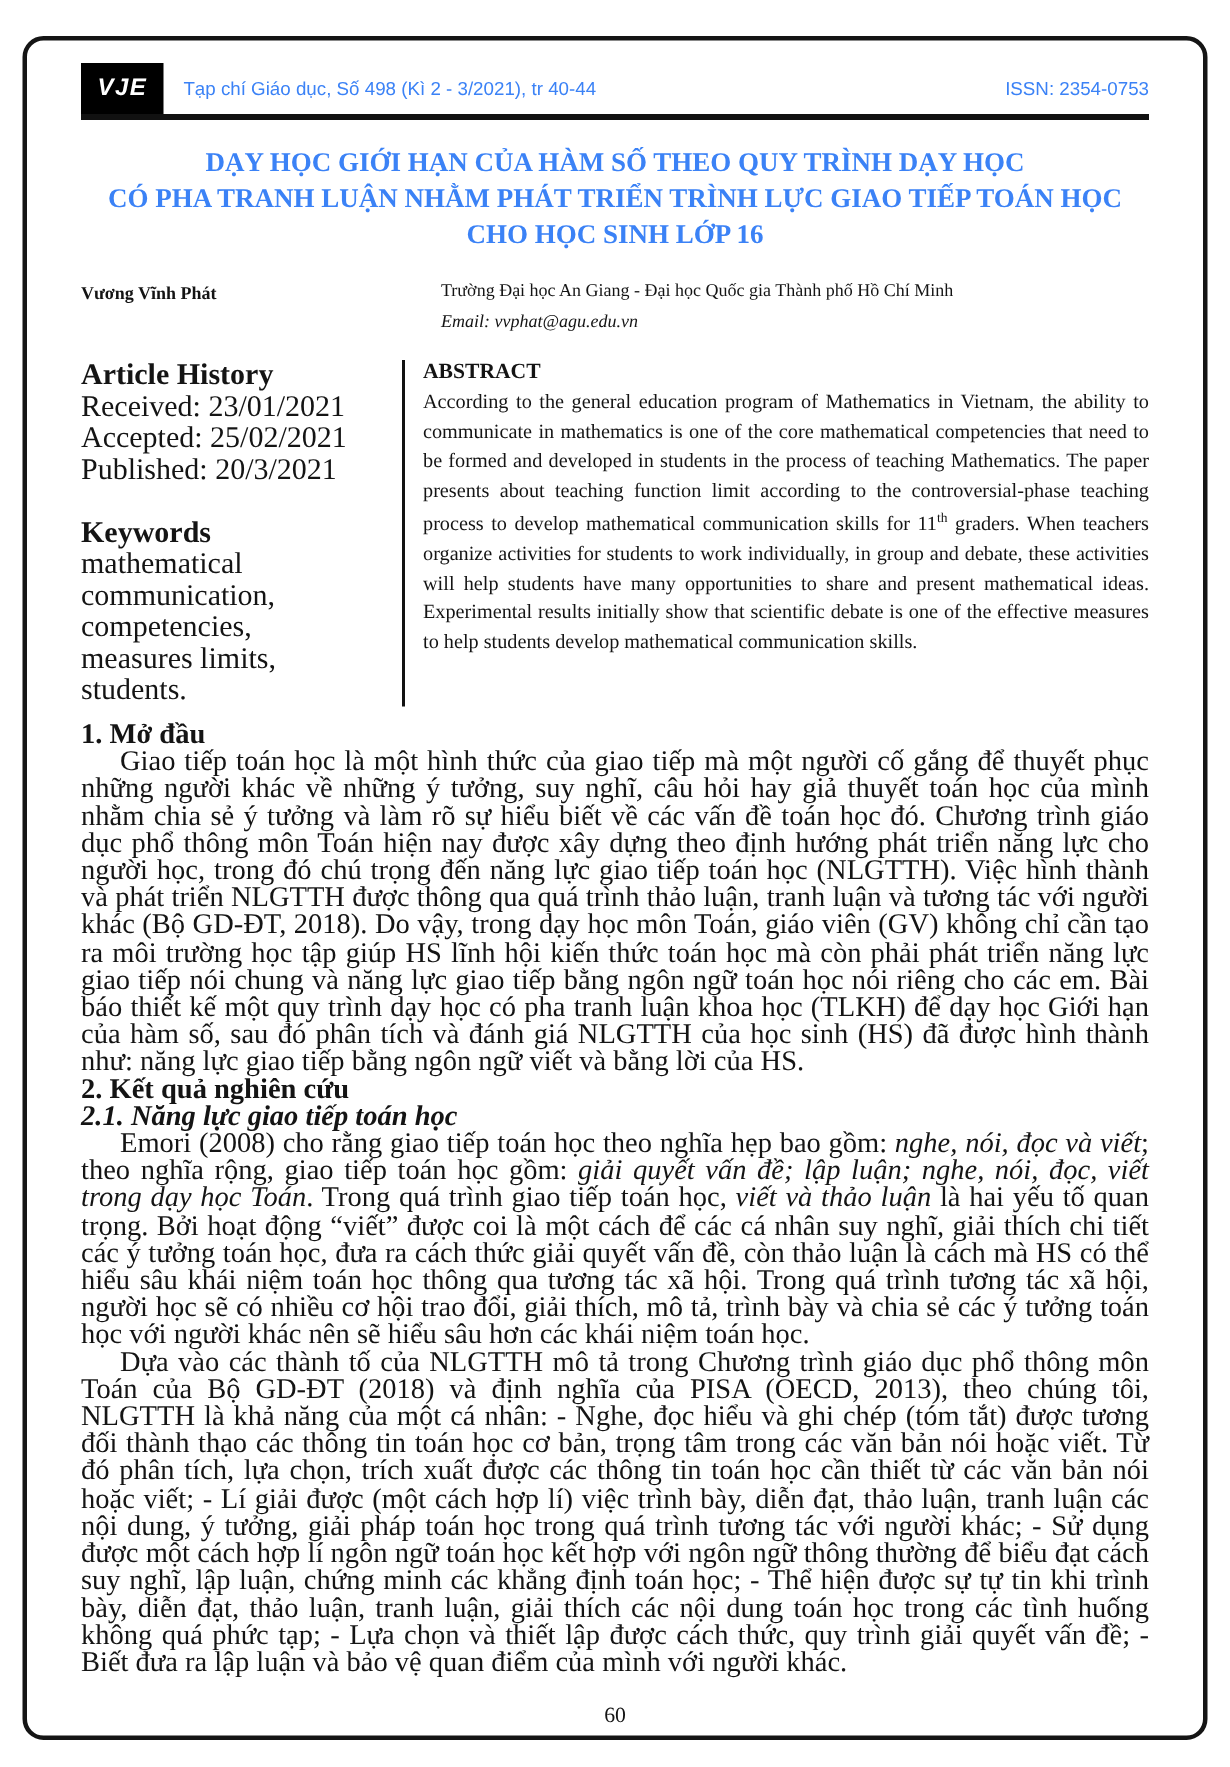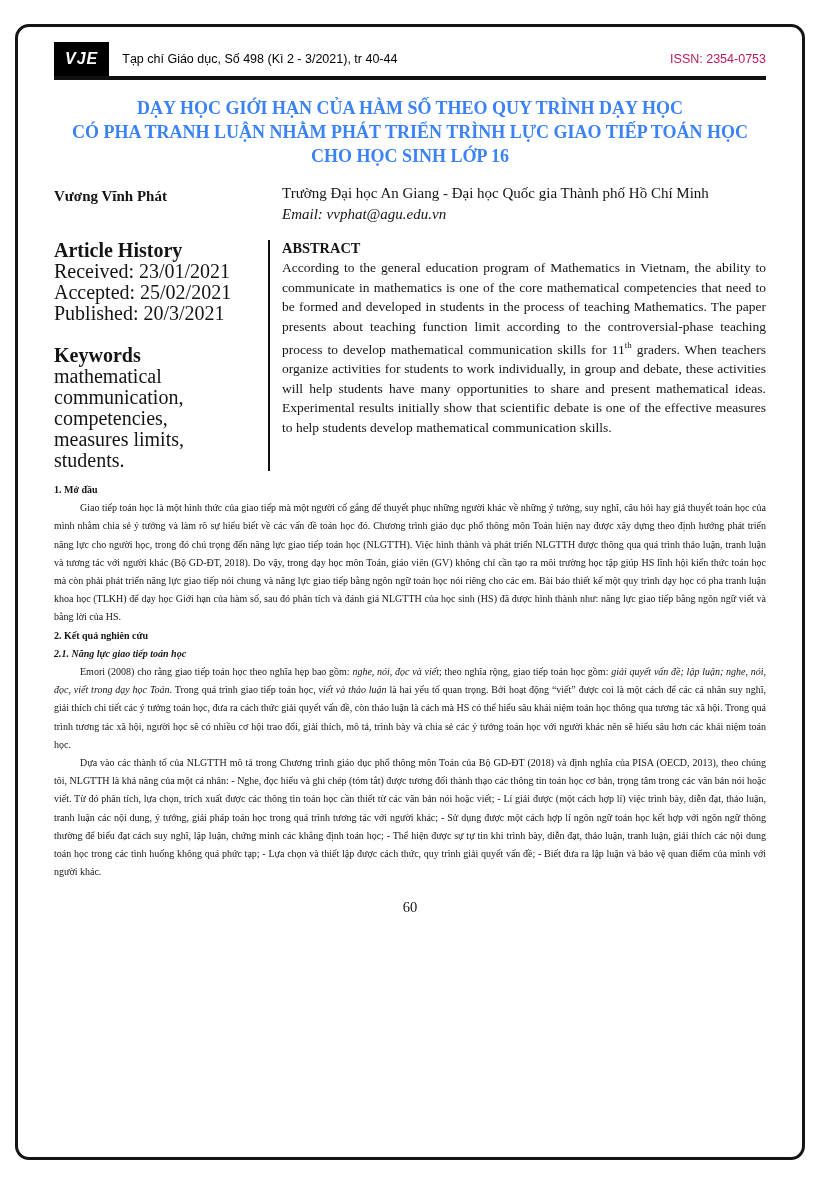--- a/index.html
+++ b/index.html
@@ -6,45 +6,45 @@
   .page{width:820px;height:1178px;position:relative;background:#fff;overflow:hidden;
         color:#141414;font-family:"Liberation Serif","DejaVu Serif",serif;}
   .frame{position:absolute;left:15px;top:24px;right:15px;bottom:18px;
          border:3px solid #151515;border-radius:14px;pointer-events:none;}
   .content{position:absolute;left:0;top:0;right:0;bottom:0;padding:42px 54px 16px 54px;box-sizing:border-box;}
 
   
   .hdr{display:flex;align-items:center;border-bottom:4px solid #111;padding-bottom:0;}
   .vje{background:#000;color:#fff;font:bold italic 16px "Liberation Sans",sans-serif;
        padding:8px 11px;letter-spacing:1px;}
-  .jline{font:12.5px "Liberation Sans",sans-serif;margin-left:13px;color:#000000;}
-  .issn{font:12.5px "Liberation Sans",sans-serif;margin-left:auto;color:#be185d;}
+  .jline{font:12.5px "Liberation Sans",sans-serif;margin-left:13px;color:#3b82f6;}
+  .issn{font:12.5px "Liberation Sans",sans-serif;margin-left:auto;color:#3b82f6;}
 
   
   .title{margin-top:16px;text-align:center;font-weight:bold;font-size:18px;line-height:24px;color:#3b82f6;}
 
   
-  .arow{display:flex;margin-top:15px;font-size:15px;}
+  .arow{display:flex;margin-top:15px;font-size:12px;gap:12px;}
   .aname{width:228px;font-weight:bold;padding-top:5px;}
   .aaff{flex:1;line-height:21px;}
   .aemail{font-style:italic;}
 
   
   .mrow{display:flex;margin-top:15px;}
   .mleft{width:212px;font-size:20px;line-height:21px;flex-shrink:0;}
   .mleft .b{font-weight:bold;}
   .kwt{margin-top:21px;}
   .kwtext{width:172px;}
   .mright{flex:1;border-left:2.5px solid #111;padding-left:12px;margin-left:2px;}
   .mright .b{font-weight:bold;font-size:14.4px;}
   .abstxt{font-size:13.5px;line-height:19.5px;text-align:justify;margin:1px 0 0 0;}
   sup{font-size:9px;}
 
   
-  .body{margin-top:10px;font-size:10px;line-height:18.2px;}
+  .body{margin-top:10px;font-size:19px;line-height:18.2px;}
   .h{font-weight:bold;}
   .hi{font-style:italic;}
   .body p{margin:0;text-align:justify;text-indent:26px;}
   .it{font-style:italic;}
 
   .pageno{margin-top:18px;text-align:center;font-size:14.5px;}
 </style>
 </head>
 <body>
 

